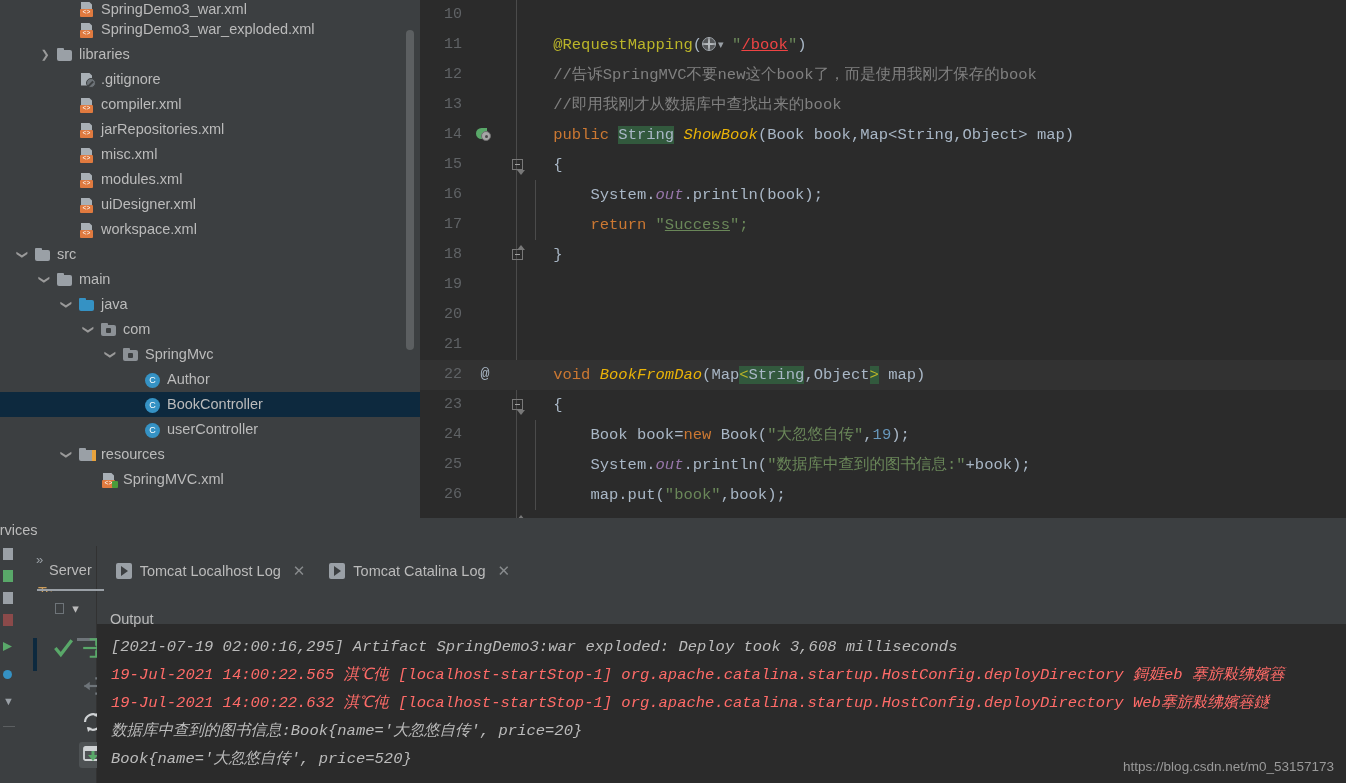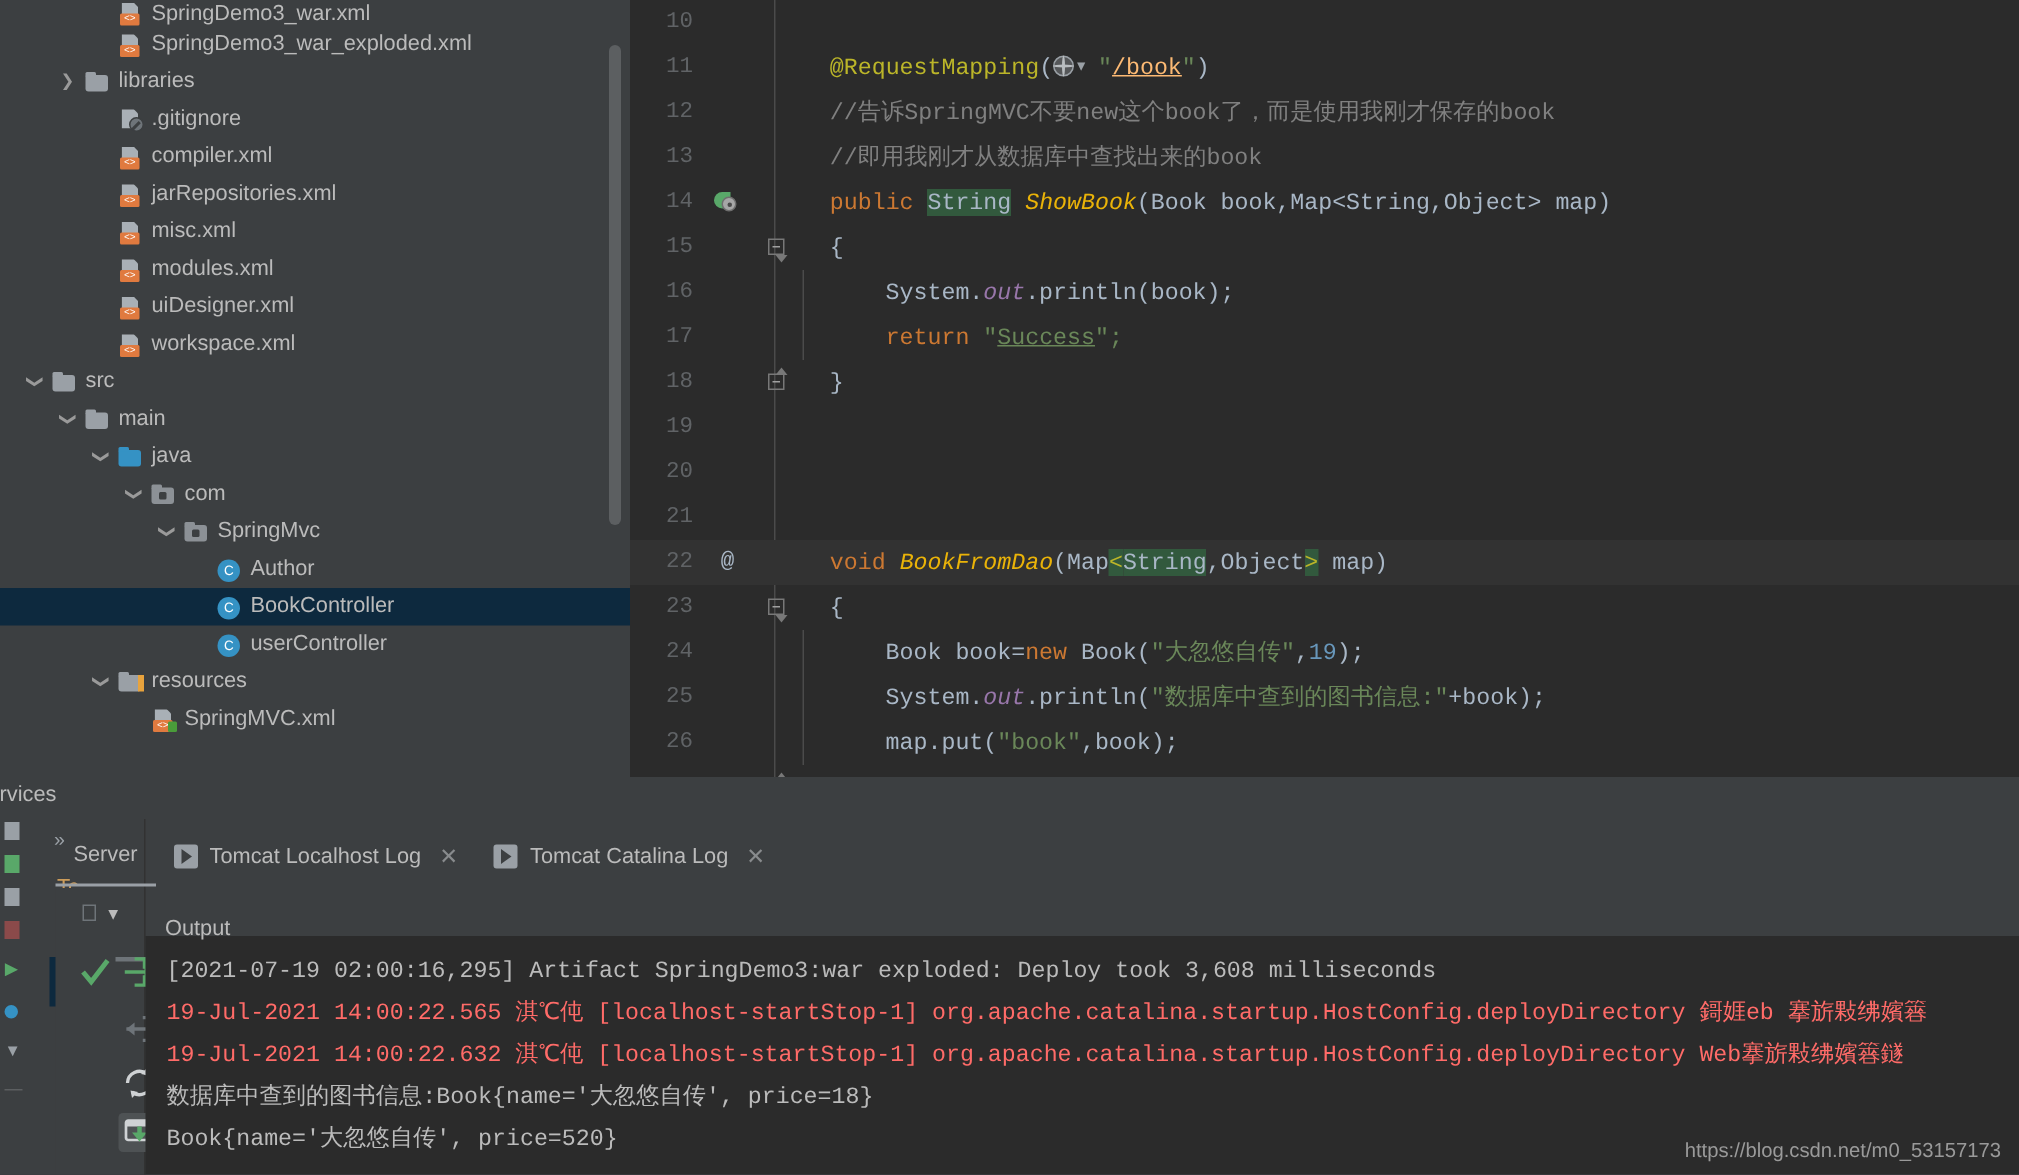--- a/index.html
+++ b/index.html
@@ -114,21 +114,21 @@
   .kw   { color: #cc7832; }
   .str  { color: #6a8759; }
   .num  { color: #6897bb; }
   .cmt  { color: #808080; }
   .ann  { color: #bbb529; }
   .fn   { color: #eab308; font-style: italic; }
   .fld  { color: #9876aa; font-style: italic; }
   .txt  { color: #a9b7c6; }
   .pln  { color: #a9b7c6; }
   .sel  { background: #32593d; }
-  .ulink { color: #fdba74; text-decoration: underline; }
+  .ulink { color: #ef4444; text-decoration: underline; }
 
   
   .fold-open, .fold-mid, .fold-close { position: absolute; left: 3px; }
   .fold-open {
     top: 9px; width: 11px; height: 11px; border: 1px solid #787878;
   }
   .fold-open::after {
     content: ""; position: absolute; left: 2px; top: 4px; width: 5px; height: 1px;
     background: #a0a0a0;
   }
@@ -266,21 +266,21 @@
   }
   #dd-chev { color: #bbbbbb; font-size: 13px; }
 
   #output-label {
     position: absolute; left: 110px; top: 592px; color: #bbbbbb; font-size: 14.5px; margin-top: 19px;
   }
 
   
   #console {
     position: absolute; left: 97px; top: 78px; width: 1249px; height: 159px;
-    background: #2b2b2b; padding: 9px 0 0 0; overflow: hidden;
+    background: #2b2b2b; padding: 9px 0 0 0; overflow: hidden; font-style: italic;
   }
   .cline {
     height: 28px; line-height: 28px; white-space: pre; padding-left: 14px;
     font-family: "Liberation Mono", monospace; font-size: 15.5px;
   }
   .c-norm { color: #bbbbbb; }
   .c-err  { color: #ff6b68; }
 
   #watermark {
     position: absolute; right: 12px; bottom: 9px; color: #9a9a9a; font-size: 13.5px;
@@ -541,21 +541,21 @@
     <div id="dropdown-row">
       <div id="dd-sq"></div>
       <div id="dd-chev">▾</div>
     </div>
 
     <div id="console">
       <div id="console-lines">
           <div class="cline c-norm">[2021-07-19 02:00:16,295] Artifact SpringDemo3:war exploded: Deploy took 3,608 milliseconds</div>
           <div class="cline c-err">19-Jul-2021 14:00:22.565 淇℃伅 [localhost-startStop-1] org.apache.catalina.startup.HostConfig.deployDirectory 鎶娾eb 搴旂敤绋嬪簭</div>
           <div class="cline c-err">19-Jul-2021 14:00:22.632 淇℃伅 [localhost-startStop-1] org.apache.catalina.startup.HostConfig.deployDirectory Web搴旂敤绋嬪簭鐩</div>
-          <div class="cline c-norm">数据库中查到的图书信息:Book{name='大忽悠自传', price=18}</div>
+          <div class="cline c-norm">数据库中查到的图书信息:Book{name='大忽悠自传', price=20}</div>
           <div class="cline c-norm">Book{name='大忽悠自传', price=520}</div>
         </div>
     </div>
 
     <span id="watermark">https://blog.csdn.net/m0_53157173</span>
   </div>
 
   <span id="output-label">Output</span>
 
 </div>

